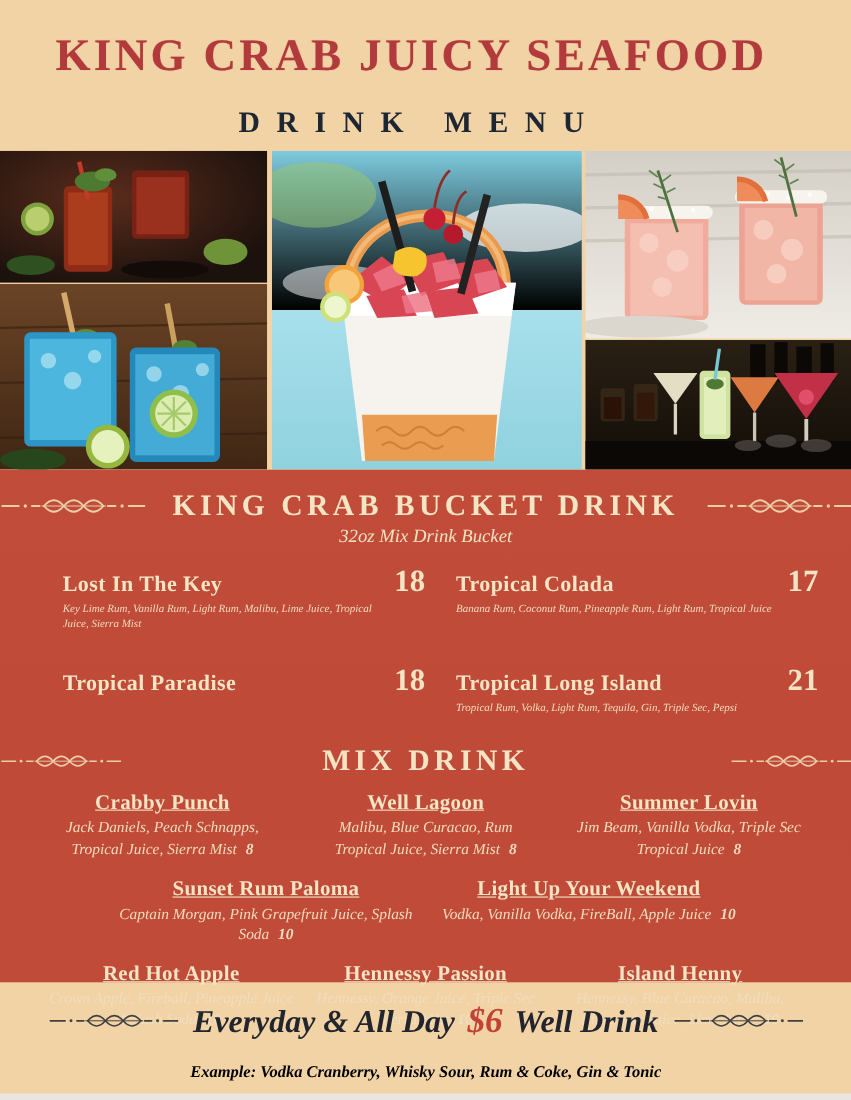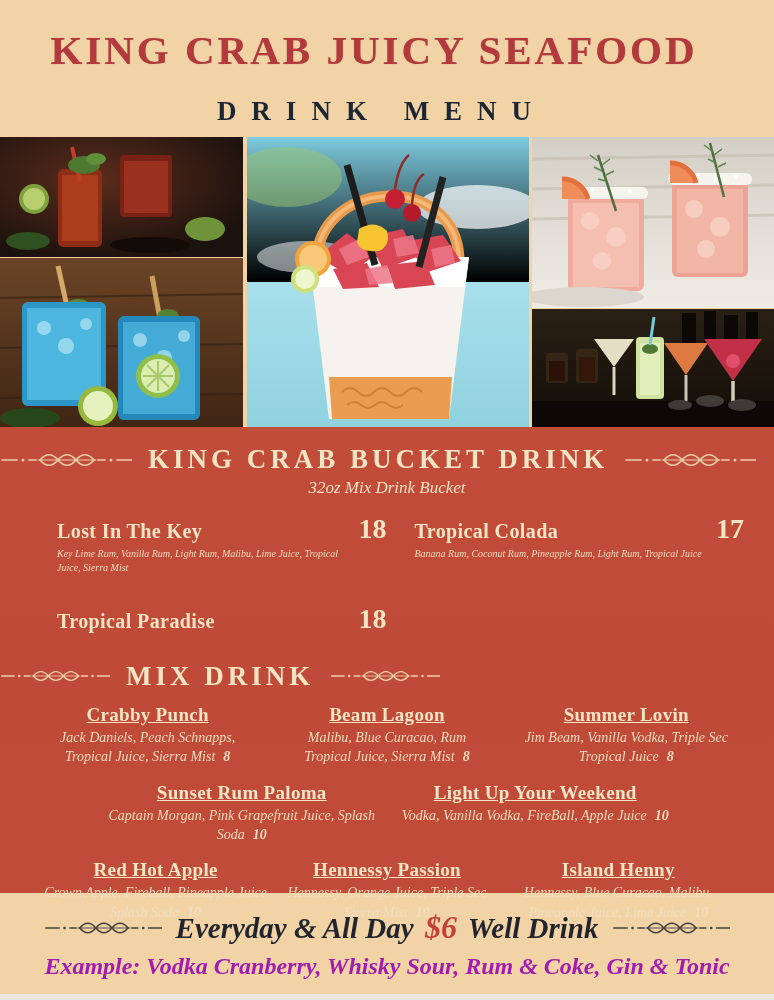--- a/index.html
+++ b/index.html
@@ -29,21 +29,21 @@
   .ph-b { left:0; top:121px; width:243px; height:169px; }
   .ph-c { left:247px; top:0; width:282px; height:290px; }
   .ph-d { left:532px; top:0; width:242px; height:171px; }
   .ph-e { left:532px; top:172px; width:242px; height:118px; }
   
   .band {
     position:absolute; top:427px; left:0; width:774px; height:466px;
     background:linear-gradient(180deg,#c14c3a 0%, #bf4a38 50%, #c04b39 100%);
     color:#f3e4c4;
   }
-  .sec-head { display:flex; align-items:center; justify-content:flex-start; gap:16px; }
+  .sec-head { display:flex; align-items:center; justify-content:space-between; gap:16px; }
   .sec-title { font-size:27px; font-weight:bold; letter-spacing:4px; white-space:nowrap; }
   .sec-sub { text-align:center; font-style:italic; font-size:17px; margin-top:3px; color:#f2e2c2; }
   .flourish { color:#eccfa8; flex:none; }
   .band .sec-head { padding-top:17px; }
   .band .sec-head.mix { padding-top:0; margin-top:26px; }
   
   .bucket-grid {
     display:grid; grid-template-columns:1fr 1fr; column-gap:78px; row-gap:25px;
     padding:15px 30px 0 57px;
     gap:28px;
@@ -62,21 +62,21 @@
   .m-desc .m-price { font-weight:bold; font-style:italic; padding-left:8px; }
   .w1 { max-width:215px; } .w2 { max-width:205px; } .w3 { max-width:210px; }
   .w4 { max-width:330px; } .w5 { max-width:320px; }
   .w6 { max-width:250px; } .w7 { max-width:230px; } .w8 { max-width:230px; }
   
   .footer { position:absolute; top:893px; left:0; width:774px; height:107px; text-align:center; }
   .f-head { display:flex; align-items:center; justify-content:center; gap:14px; margin-top:16px; }
   .f-head .flourish { color:#41413f; }
   .f-line { font-style:italic; font-weight:bold; font-size:29px; color:#23252e; white-space:nowrap; }
   .f-price { color:#c24238; font-size:32px; padding:0 4px; }
-  .f-example { margin-top:7px; font-style:italic; font-weight:bold; font-size:24px; color:#a21caf; }
+  .f-example { margin-top:21px; font-style:italic; font-weight:bold; font-size:15px; color:#000000; }
   .bottom-strip { position:absolute; bottom:0; left:0; width:774px; height:6px; background:#e9e6df; }
 </style>
 </head>
 <body>
 
 <svg width="0" height="0" style="position:absolute">
   <defs>
     <g id="flourish-g" fill="none" stroke="currentColor" stroke-width="1.7" stroke-linecap="round">
       <path d="M2,9 h15"></path>
       <circle cx="23" cy="9" r="1.5" fill="currentColor" stroke="none"></circle>
@@ -334,39 +334,46 @@
           <span class="b-price">17</span>
         </div>
         <div class="b-desc">Banana Rum, Coconut Rum, Pineapple Rum, Light Rum, Tropical Juice</div>
       </div>
       <div class="b-item">
         <div class="b-item-head">
           <span class="b-name">Tropical Paradise</span>
           <span class="b-price">18</span>
         </div>
       </div>
+      <div class="b-item">
+        <div class="b-item-head">
+          <span class="b-name">Tropical Long Island</span>
+          <span class="b-price">21</span>
+        </div>
+        <div class="b-desc">Tropical Rum, Volka, Light Rum, Tequila, Gin, Triple Sec, Pepsi</div>
+      </div>
     </div>
 
     <div class="sec-head mix">
       <svg class="flourish" width="110" height="18" viewBox="0 0 132 18">
           <use href="#flourish-g"></use>
         </svg>
       <span class="sec-title">MIX DRINK</span>
       <svg class="flourish" width="110" height="18" viewBox="0 0 132 18">
           <use href="#flourish-g"></use>
         </svg>
     </div>
 
     <div class="mix-row mix-row-3">
       <div class="m-item">
         <div class="m-name">Crabby Punch</div>
         <div class="m-desc w1"><span>Jack Daniels, Peach Schnapps, Tropical Juice, Sierra Mist</span><span class="m-price">8</span></div>
       </div>
       <div class="m-item">
-        <div class="m-name">Beam Lagoon</div>
+        <div class="m-name">Well Lagoon</div>
         <div class="m-desc w2"><span>Malibu, Blue Curacao, Rum Tropical Juice, Sierra Mist</span><span class="m-price">8</span></div>
       </div>
       <div class="m-item">
         <div class="m-name">Summer Lovin</div>
         <div class="m-desc w3"><span>Jim Beam, Vanilla Vodka, Triple Sec Tropical Juice</span><span class="m-price">8</span></div>
       </div>
     </div>
 
     <div class="mix-row mix-row-2">
       <div class="m-item">

